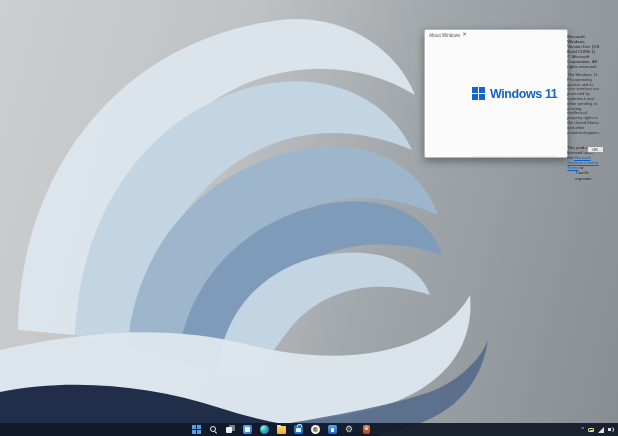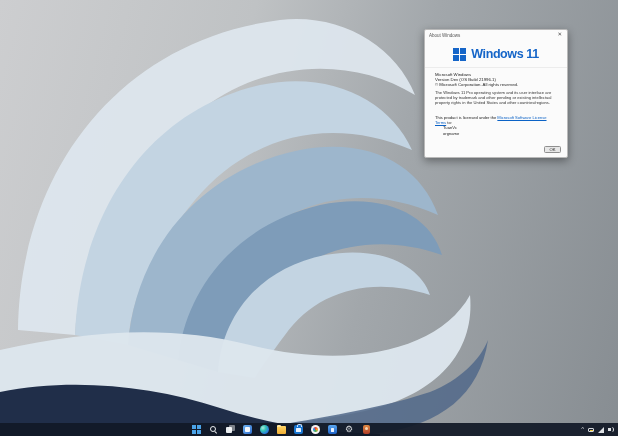--- a/index.html
+++ b/index.html
@@ -3,21 +3,21 @@
 <meta charset="utf-8">
 <style>
   html,body{margin:0;padding:0;background:#333;}
   *{box-sizing:border-box;font-family:"Liberation Sans",sans-serif;}
   .desktop{position:relative;width:618px;height:436px;overflow:hidden;
     background:linear-gradient(105deg,var(--wallpaper-bg-light) 0%,#bfc2c4 35%,#a2a7ab 60%,var(--wallpaper-bg-dark) 100%);}
   .wallpaper{position:absolute;inset:0;}
 
   
   .dialog{position:absolute;left:424px;top:29px;width:144px;height:129px;background:#fbfbfb;
-    border:1px solid #b9b9b9;border-radius:2px;box-shadow:0 3px 9px rgba(0,0,0,.38);display:flex;flex-direction:column;}
+    border:1px solid #b9b9b9;border-radius:2px;box-shadow:0 3px 9px rgba(0,0,0,.38);display:flex;flex-direction:row;}
   .titlebar{height:10px;display:flex;align-items:center;padding:0 3px 0 4px;flex:0 0 auto;}
   .titlebar .title{font-size:4.5px;color:#555;}
   .titlebar .close{margin-left:auto;font-size:5.5px;color:#555;line-height:1;padding:0 2px;cursor:default;}
   .banner{display:flex;align-items:center;justify-content:center;gap:5px;padding:7px 0 6px 0;
     border-bottom:1px solid #ececec;flex:0 0 auto;}
   .flag{width:13px;height:13px;display:grid;grid-template-columns:1fr 1fr;grid-template-rows:1fr 1fr;gap:1px;}
   .flag i{background:var(--accent-blue);}
   .brand-name{font-size:12.5px;font-weight:700;color:var(--accent-blue);letter-spacing:-.4px;white-space:nowrap;}
   .dlg-body{position:relative;flex:1;padding:4px 10px 0 10px;color:#222;}
   .line{font-size:4.3px;line-height:5px;}

